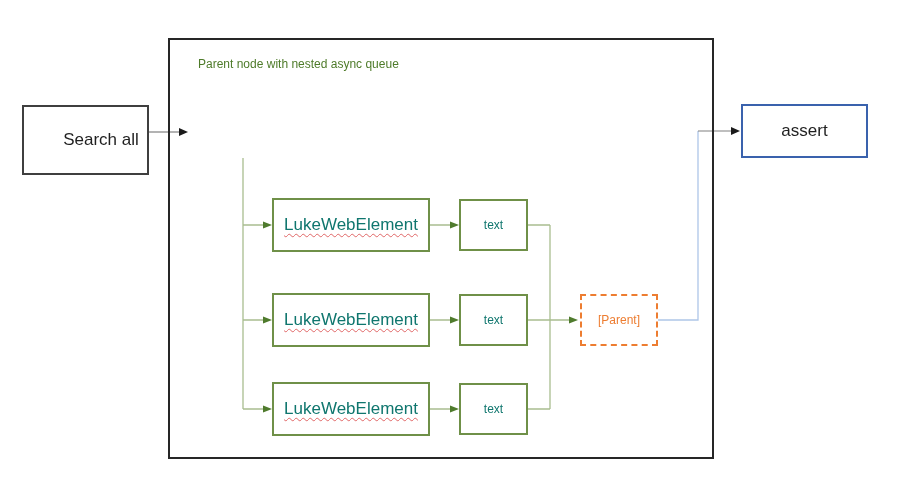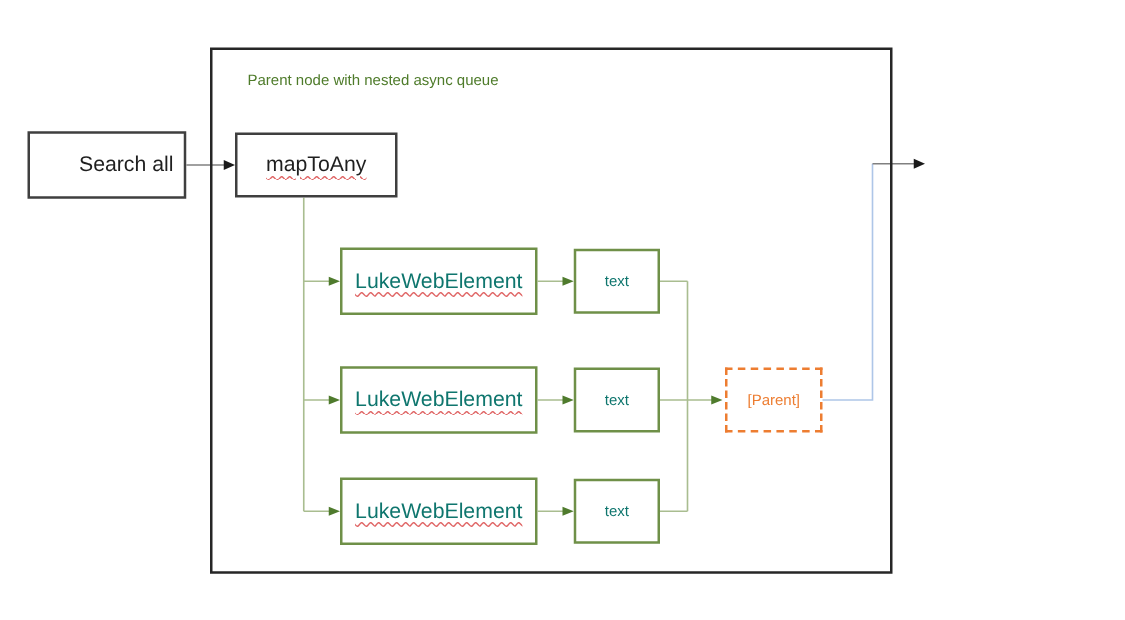--- a/index.html
+++ b/index.html
@@ -81,27 +81,24 @@
     <polygon points="459,409 450,405.4 450,412.6" fill="#4f7b2d"></polygon>
 
     <path d="M528 225 H550 M550 225 V409 M528 409 H550 M528 320 H570" fill="none" stroke="#a9bd90" stroke-width="1.3"></path>
     <polygon points="578,320 569,316.4 569,323.6" fill="#4f7b2d"></polygon>
   </svg>
 
   <div id="container-box">
     <div id="container-title">Parent node with nested async queue</div>
   </div>
 
-  <div class="node node-black" style="left:22px; top:105px; width:127px; height:54px;padding-left:31px;">
+  <div class="node node-black" style="left:22px; top:105px; width:127px; height:70px;padding-left:31px;">
     <span>Search all</span>
   </div>
 
-  <div class="node node-black" style="left:188px; top:106px; width:130px; height:52px;">
-    <span class="misspelled">mapToAny</span>
-  </div>
 
   <div class="node node-green" style="left:272px; top:198px; width:158px; height:54px;">
     <span class="misspelled">LukeWebElement</span>
   </div>
   <div class="node node-green sz-small" style="left:459px; top:199px; width:69px; height:52px;">
     <span>text</span>
   </div>
 
   <div class="node node-green" style="left:272px; top:293px; width:158px; height:54px;">
     <span class="misspelled">LukeWebElement</span>
@@ -114,14 +111,17 @@
     <span class="misspelled">LukeWebElement</span>
   </div>
   <div class="node node-green sz-small" style="left:459px; top:383px; width:69px; height:52px;">
     <span>text</span>
   </div>
 
   <div class="node node-orange sz-small" style="left:580px; top:294px; width:78px; height:52px;">
     <span>[Parent]</span>
   </div>
 
+  <div class="node node-blue" style="left:741px; top:104px; width:127px; height:54px;">
+    <span>assert</span>
+  </div>
 
 </div>
 
 </body></html>

